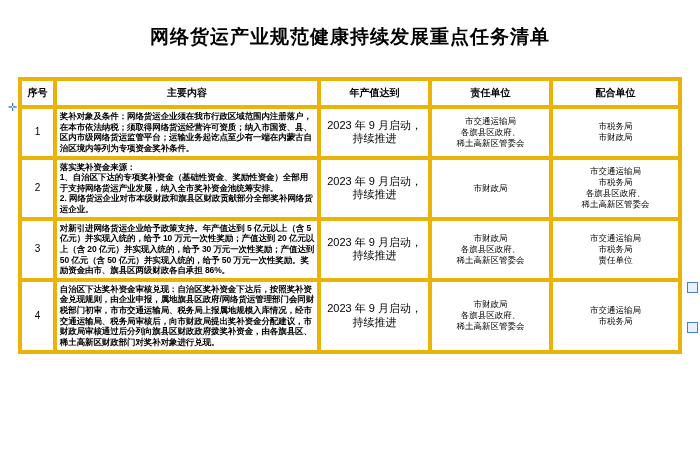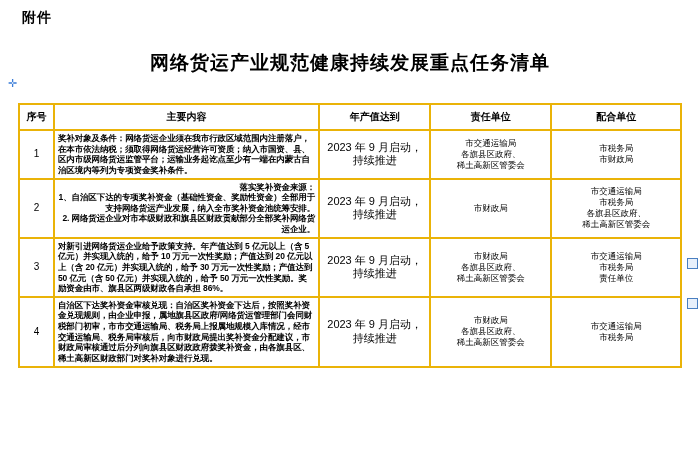--- a/index.html
+++ b/index.html
@@ -43,21 +43,21 @@
   }
   table.task-table {
     border-collapse: collapse;
     width: 100%;
     table-layout: fixed;
     font-size: 8.5px;
     line-height: 1.22;
   }
   table.task-table th,
   table.task-table td {
-    border: 2px solid #eab308;
+    border: 4px solid #eab308;
     vertical-align: middle;
     padding: 2px 3px;
   }
   table.task-table thead th {
     text-align: center;
     font-weight: bold;
     font-size: 10px;
     height: 20px;
     font-family: "DejaVu Sans", sans-serif;
   }
@@ -105,21 +105,20 @@
     height: 9px;
     border: 1px solid #4a7fc1;
     background: #e8f0fb;
   }
 </style>
 </head>
 <body>
 
 <div class="page">
 
-  <div class="attachment-label">附件</div>
 
   <div class="doc-title">网络货运产业规范健康持续发展重点任务清单</div>
 
   <table class="task-table">
     <colgroup>
       <col class="col-no">
       <col class="col-main">
       <col class="col-time">
       <col class="col-resp">
       <col class="col-coop">
@@ -143,21 +142,21 @@
           <div>各旗县区政府、</div>
           <div>稀土高新区管委会</div>
         </td>
         <td class="cell-coop cell-lines">
           <div>市税务局</div>
           <div>市财政局</div>
         </td>
       </tr>
       <tr>
         <td class="cell-no">2</td>
-        <td class="cell-main" style="white-space:pre-line;text-align:right;">落实奖补资金来源：
+        <td class="cell-main" style="white-space:pre-line;">落实奖补资金来源：
 1、自治区下达的专项奖补资金（基础性资金、奖励性资金）全部用于支持网络货运产业发展，纳入全市奖补资金池统筹安排。
 2. 网络货运企业对市本级财政和旗县区财政贡献部分全部奖补网络货运企业。</td>
         <td class="cell-time">2023 年 9 月启动，持续推进</td>
         <td class="cell-resp cell-lines">
           <div>市财政局</div>
         </td>
         <td class="cell-coop cell-lines">
           <div>市交通运输局</div>
           <div>市税务局</div>
           <div>各旗县区政府、</div>

